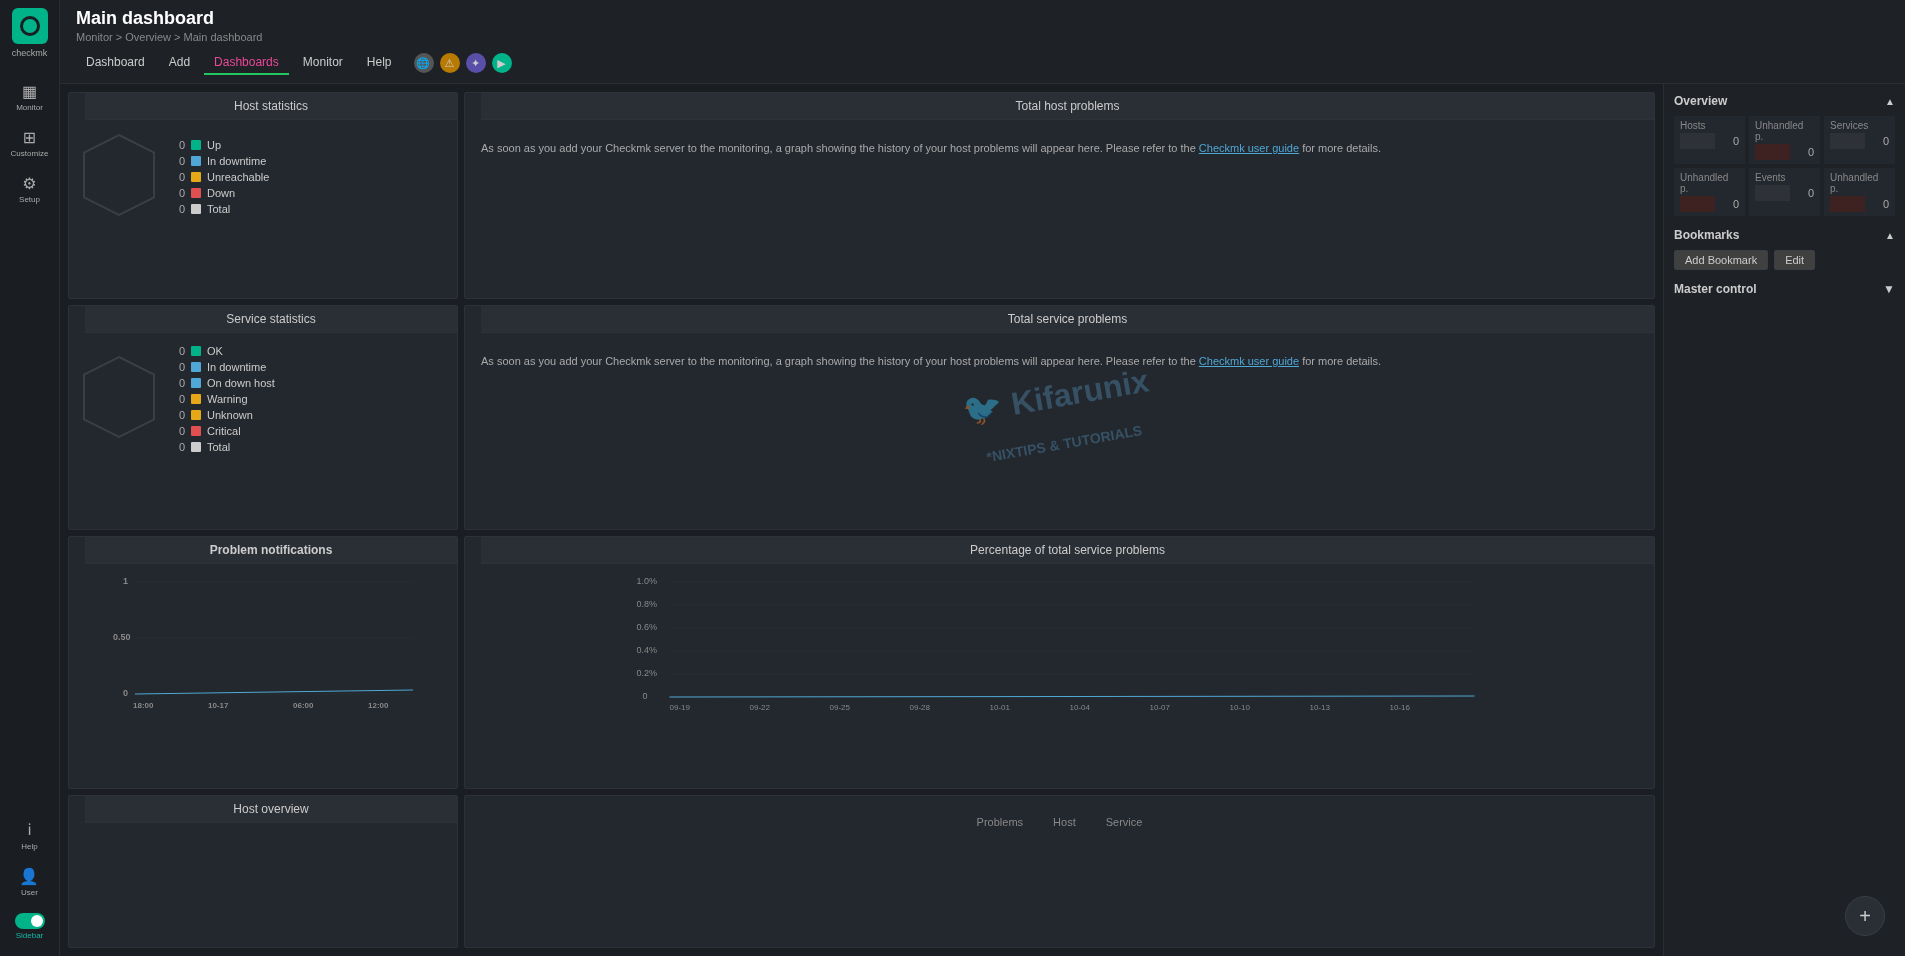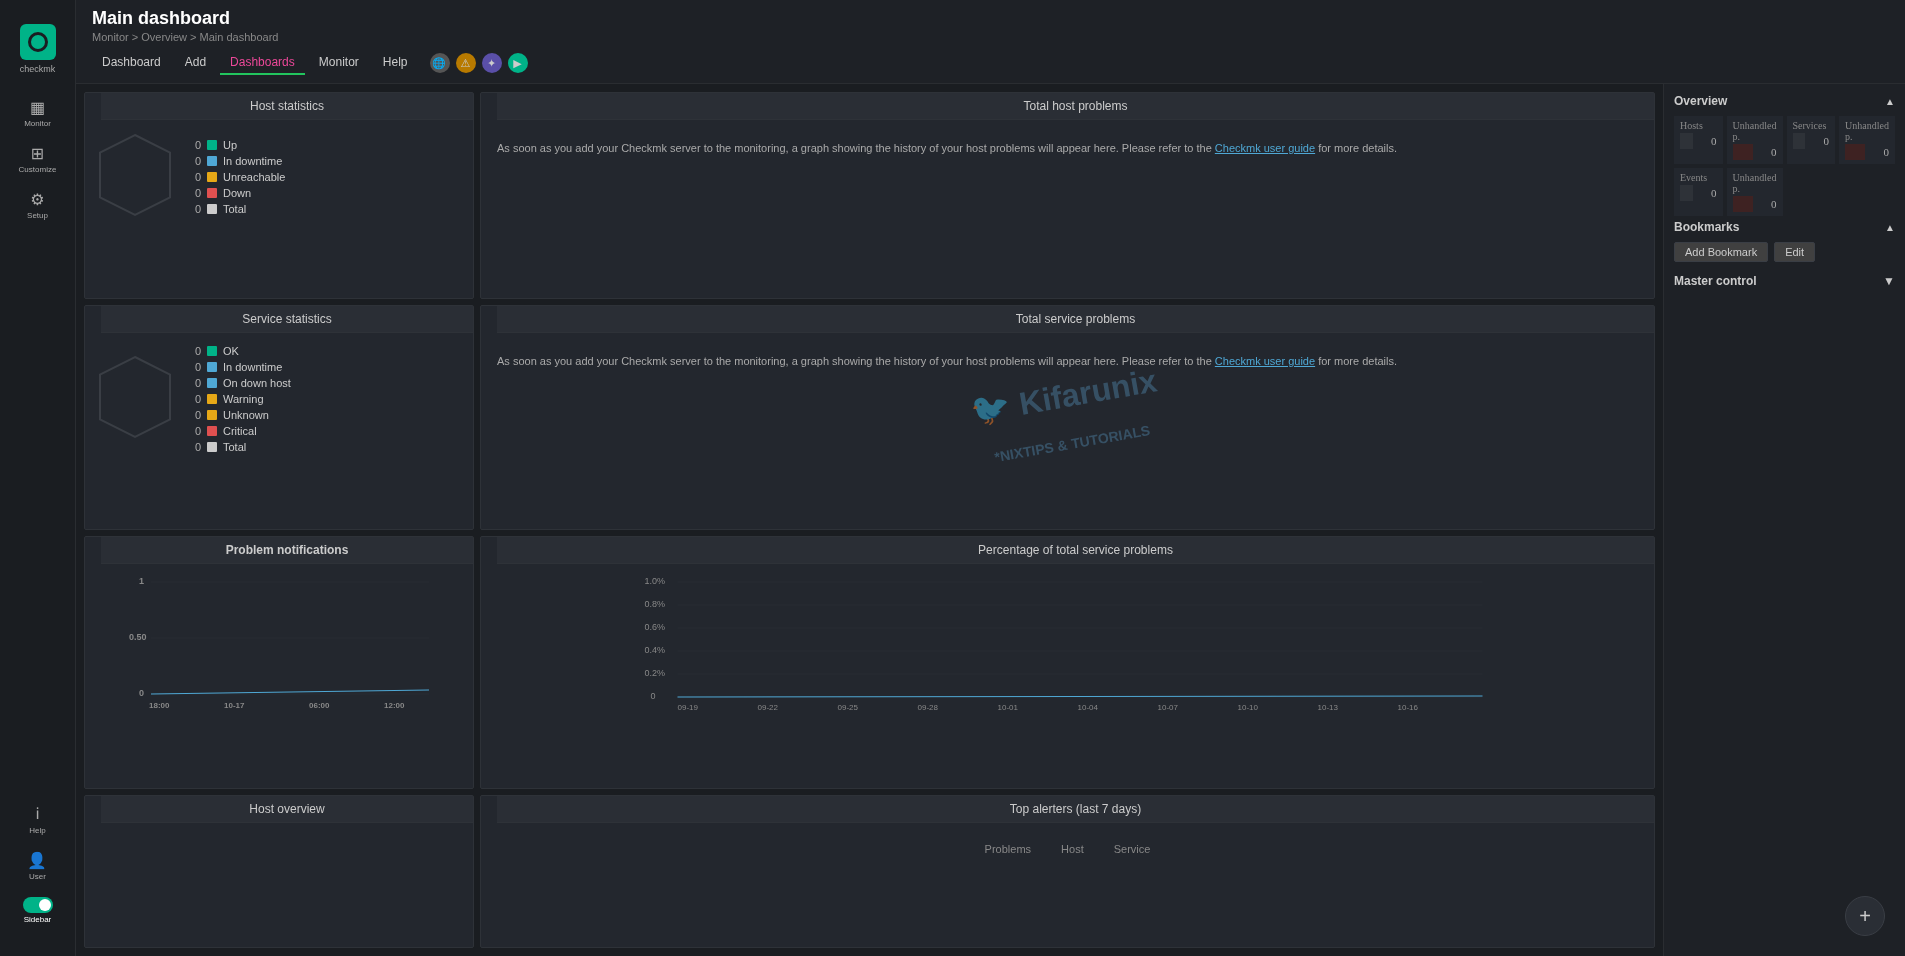--- a/index.html
+++ b/index.html
@@ -1,25 +1,25 @@
 <!DOCTYPE html>
 <html><head>
   <meta charset="utf-8">
   <style>
     * { box-sizing: border-box; margin: 0; padding: 0; }
     body { background: #1a1d21; color: #ccc; font-family: Arial, sans-serif; font-size: 12px; display: flex; height: 956px; overflow: hidden; }
 
     
     .sidebar {
-      width: 76px;
+      width: 60px;
       background: #1a1d21;
       display: flex;
       flex-direction: column;
       align-items: center;
-      padding: 24px 0;
+      padding: 8px 0;
       border-right: 1px solid #2a2d31;
       flex-shrink: 0;
     }
     .sidebar-logo {
       width: 36px; height: 36px;
       background: #00b388;
       border-radius: 6px;
       display: flex; align-items: center; justify-content: center;
       margin-bottom: 4px;
     }
@@ -43,21 +43,21 @@
       font-size: 16px; margin-bottom: 2px;
     }
     .sidebar-item-label {
       font-size: 8px;
     }
     .sidebar-bottom {
       margin-top: auto;
       width: 100%;
       display: flex; flex-direction: column; align-items: center;
     }
-    .sidebar-item-active { color: #ffffff; }
+    .sidebar-item-active { color: #14b8a6; }
     .sidebar-toggle {
       width: 30px; height: 16px;
       background: #00b388;
       border-radius: 8px;
       position: relative;
       margin-bottom: 2px;
     }
     .sidebar-toggle::after {
       content: '';
       width: 12px; height: 12px;
@@ -271,24 +271,23 @@
       justify-content: space-between;
       margin-bottom: 8px;
       font-weight: bold;
     }
     .right-section-title .chevron {
       font-size: 10px;
     }
 
     .overview-grid {
       display: grid;
-      grid-template-columns: 1fr 1fr 1fr 1fr;
+      grid-template-columns: 1fr 1fr 1fr;
       gap: 4px;
-      margin-bottom: 4px;
-      font-family: Liberation Serif, serif;
+      margin-bottom: 12px;
     }
     .overview-cell {
       background: #23272e;
       padding: 4px 6px;
     }
     .overview-cell-label {
       font-size: 10px;
       color: #888;
       margin-bottom: 2px;
     }
@@ -614,21 +613,20 @@
           </svg>
         </div>
       </div>
 
       <div class="panel host-overview-panel">
         <div class="panel-header">Host overview</div>
         <div class="panel-body" style="min-height: 60px;"></div>
       </div>
 
       <div class="panel top-alerters-panel">
-        <div class="panel-header">Top alerters (last 7 days)</div>
         <div class="panel-body">
           <div style="display:flex; gap: 30px; justify-content: center; padding: 10px 0;">
             <span style="color:#888; font-size:11px;">Problems</span>
             <span style="color:#888; font-size:11px;">Host</span>
             <span style="color:#888; font-size:11px;">Service</span>
           </div>
         </div>
       </div>
 
     </div>

